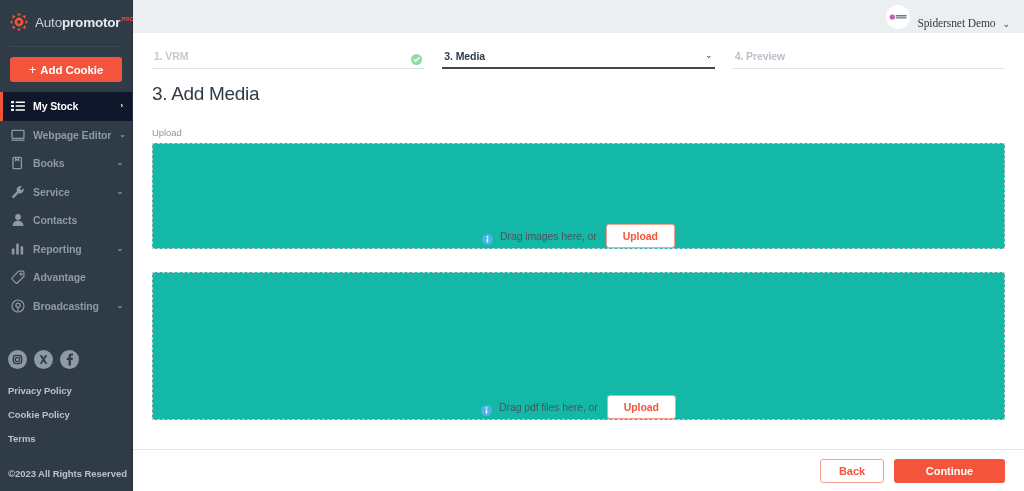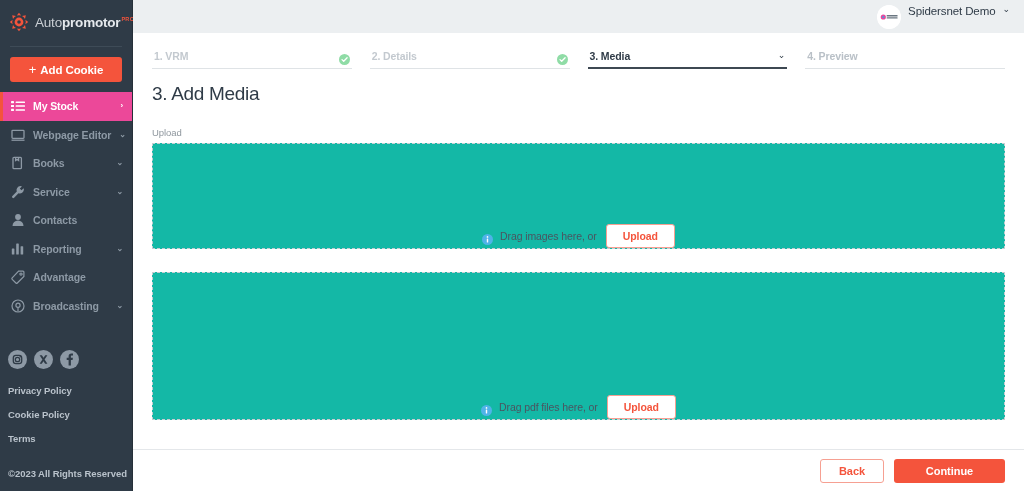--- a/index.html
+++ b/index.html
@@ -47,21 +47,21 @@
   }
   .add-vehicle .plus { font-size: 13px; font-weight: 400; line-height: 1; }
 
   .nav { margin-top: 2px; }
   .nav-item {
     height: 28.5px; display: flex; align-items: center;
     padding: 0 9px 0 11px; gap: 8px; cursor: pointer;
     position: relative; color: #8d99a5; font-size: 10.5px; font-weight: 700;
     letter-spacing: -0.1px;
   }
-  .nav-item.active { background: #ec4899; color: #ffffff; }
+  .nav-item.active { background: #0f172a; color: #ffffff; }
   .nav-item.active::before {
     content: ""; position: absolute; left: 0; top: 0; bottom: 0;
     width: 3px; background: #f4543c;
   }
   .nav-ico { width: 14px; height: 14px; flex: 0 0 14px; display: block; }
   .nav-label { flex: 1 1 auto; white-space: nowrap; }
   .nav-caret { font-size: 8px; color: #8d99a5; line-height: 1; }
   .nav-item.active .nav-caret { color: #ffffff; }
 
   .sidebar-foot { margin-top: auto; padding: 0 0 12px 8px; }
@@ -77,21 +77,21 @@
     color: #b9c2cb; font-size: 9.5px; font-weight: 700; letter-spacing: -0.05px; margin-top: 24px;
   }
 
   
   .main { flex: 1 1 auto; display: flex; flex-direction: column; background: #ffffff; position: relative; }
 
   .topbar {
     height: 33px; background: #eceff1; display: flex; align-items: center;
     justify-content: flex-end; padding-right: 14px; flex: 0 0 33px;
   }
-  .account { display: flex; align-items: flex-start; gap: 7px; cursor: pointer; }
+  .account { display: flex; align-items: flex-end; gap: 7px; cursor: pointer; font-family: Liberation Serif, serif; }
   .avatar {
     width: 24px; height: 24px; border-radius: 50%; background: #ffffff;
     display: flex; align-items: center; justify-content: center; overflow: hidden;
   }
   .account-name { font-size: 11.5px; color: #2f3b47; letter-spacing: -0.1px; }
   .account-caret { font-size: 9px; color: #2f3b47; line-height: 1; }
 
   .content { flex: 1 1 auto; padding: 0 19px 0 19px; position: relative; }
 
   
@@ -342,29 +342,20 @@
         <div class="step done">
           <span class="step-label">1. VRM</span>
           <span class="step-check">
             <svg viewBox="0 0 11 11" width="11" height="11">
               <circle cx="5.5" cy="5.5" r="5.5" fill="#8fdca6"></circle>
               <path d="M3 5.6 L4.7 7.3 L8.1 3.8" fill="none" stroke="#ffffff" stroke-width="1.3" stroke-linecap="round" stroke-linejoin="round"></path>
             </svg>
           </span>
         </div>
 
-        <div class="step done">
-          <span class="step-label">2. Details</span>
-          <span class="step-check">
-            <svg viewBox="0 0 11 11" width="11" height="11">
-              <circle cx="5.5" cy="5.5" r="5.5" fill="#8fdca6"></circle>
-              <path d="M3 5.6 L4.7 7.3 L8.1 3.8" fill="none" stroke="#ffffff" stroke-width="1.3" stroke-linecap="round" stroke-linejoin="round"></path>
-            </svg>
-          </span>
-        </div>
 
         <div class="step current">
           <span class="step-label">3. Media</span>
           <span class="step-caret">⌄</span>
         </div>
 
         <div class="step">
           <span class="step-label">4. Preview</span>
         </div>
 

